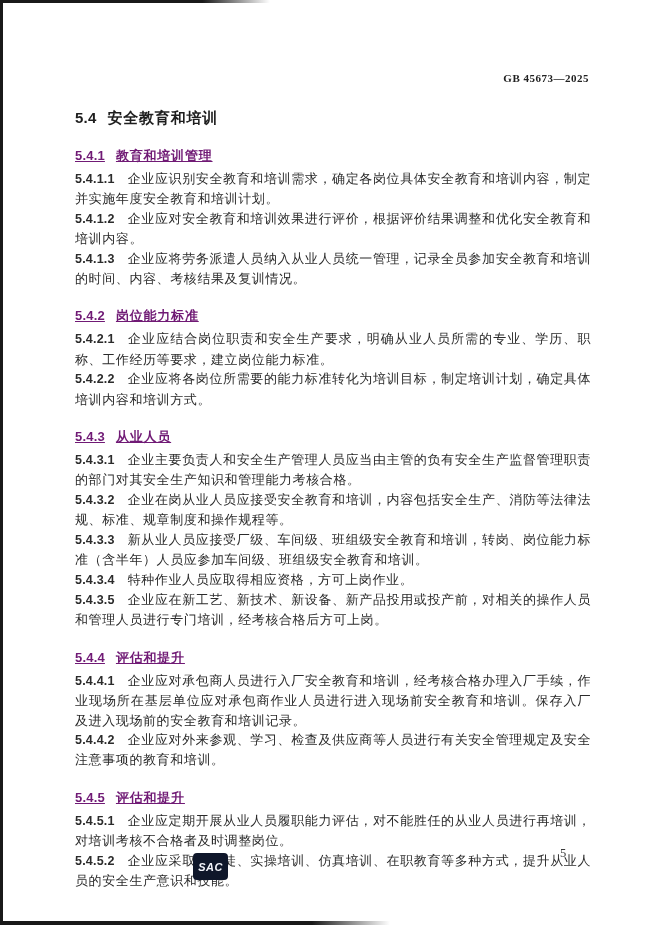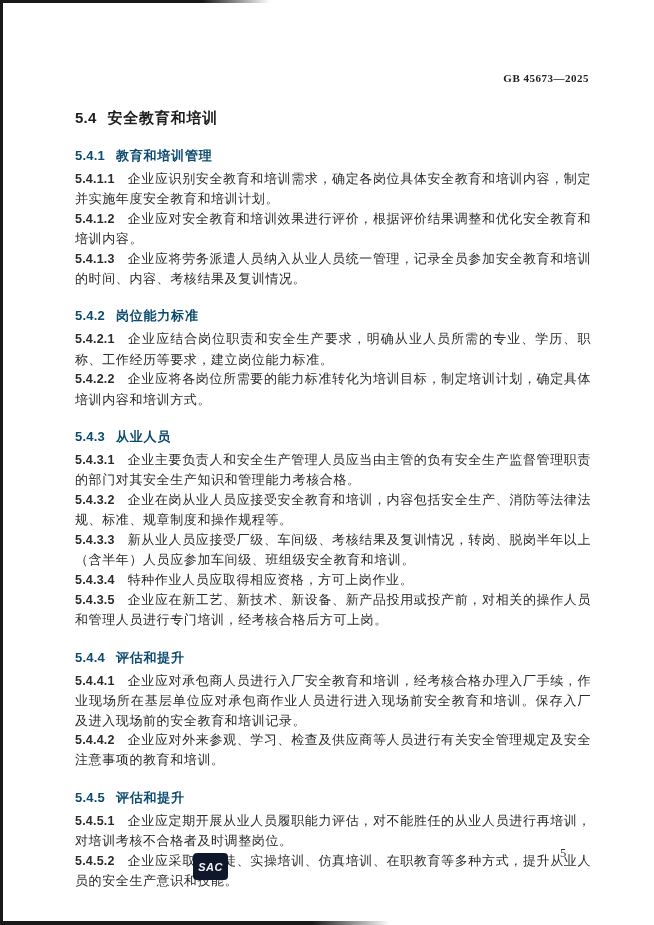--- a/index.html
+++ b/index.html
@@ -45,22 +45,23 @@
     font-size: 15px;
     font-weight: bold;
     color: #1e1e1e;
     letter-spacing: 0.8px;
   }
   .sub-heading {
     margin-top: 19px;
     margin-bottom: 4px;
     font-size: 13px;
     font-weight: bold;
-    color: #0c4a6e;
+    color: #701a75;
     letter-spacing: 0.8px;
+    text-decoration: underline;
   }
   .num {
     font-family: "Liberation Sans", "DejaVu Sans", sans-serif;
     font-weight: bold;
     letter-spacing: 0.2px;
     margin-right: 13px;
   }
   .section-heading .num, .sub-heading .num { margin-right: 11px; }
   .clause {
     font-size: 13px;
@@ -121,21 +122,21 @@
   <p class="clause"><span class="num">5.4.1.2</span><span>企业应对安全教育和培训效果进行评价，根据评价结果调整和优化安全教育和培训内容。</span></p>
   <p class="clause"><span class="num">5.4.1.3</span><span>企业应将劳务派遣人员纳入从业人员统一管理，记录全员参加安全教育和培训的时间、内容、考核结果及复训情况。</span></p>
 
   <h3 class="sub-heading"><span class="num">5.4.2</span><span>岗位能力标准</span></h3>
   <p class="clause"><span class="num">5.4.2.1</span><span>企业应结合岗位职责和安全生产要求，明确从业人员所需的专业、学历、职称、工作经历等要求，建立岗位能力标准。</span></p>
   <p class="clause"><span class="num">5.4.2.2</span><span>企业应将各岗位所需要的能力标准转化为培训目标，制定培训计划，确定具体培训内容和培训方式。</span></p>
 
   <h3 class="sub-heading"><span class="num">5.4.3</span><span>从业人员</span></h3>
   <p class="clause"><span class="num">5.4.3.1</span><span>企业主要负责人和安全生产管理人员应当由主管的负有安全生产监督管理职责的部门对其安全生产知识和管理能力考核合格。</span></p>
   <p class="clause"><span class="num">5.4.3.2</span><span>企业在岗从业人员应接受安全教育和培训，内容包括安全生产、消防等法律法规、标准、规章制度和操作规程等。</span></p>
-  <p class="clause"><span class="num">5.4.3.3</span><span>新从业人员应接受厂级、车间级、考核结果及复训情况，转岗、脱岗半年以上（含半年）人员应参加车间级、班组级安全教育和培训。</span></p>
+  <p class="clause"><span class="num">5.4.3.3</span><span>新从业人员应接受厂级、车间级、班组级安全教育和培训，转岗、岗位能力标准（含半年）人员应参加车间级、班组级安全教育和培训。</span></p>
   <p class="clause"><span class="num">5.4.3.4</span><span>特种作业人员应取得相应资格，方可上岗作业。</span></p>
   <p class="clause"><span class="num">5.4.3.5</span><span>企业应在新工艺、新技术、新设备、新产品投用或投产前，对相关的操作人员和管理人员进行专门培训，经考核合格后方可上岗。</span></p>
 
   <h3 class="sub-heading"><span class="num">5.4.4</span><span>评估和提升</span></h3>
   <p class="clause"><span class="num">5.4.4.1</span><span>企业应对承包商人员进行入厂安全教育和培训，经考核合格办理入厂手续，作业现场所在基层单位应对承包商作业人员进行进入现场前安全教育和培训。保存入厂及进入现场前的安全教育和培训记录。</span></p>
   <p class="clause"><span class="num">5.4.4.2</span><span>企业应对外来参观、学习、检查及供应商等人员进行有关安全管理规定及安全注意事项的教育和培训。</span></p>
 
   <h3 class="sub-heading"><span class="num">5.4.5</span><span>评估和提升</span></h3>
   <p class="clause"><span class="num">5.4.5.1</span><span>企业应定期开展从业人员履职能力评估，对不能胜任的从业人员进行再培训，对培训考核不合格者及时调整岗位。</span></p>
   <p class="clause"><span class="num">5.4.5.2</span><span>企业应采取师带徒、实操培训、仿真培训、在职教育等多种方式，提升从业人员的安全生产意识和技能。</span></p>

